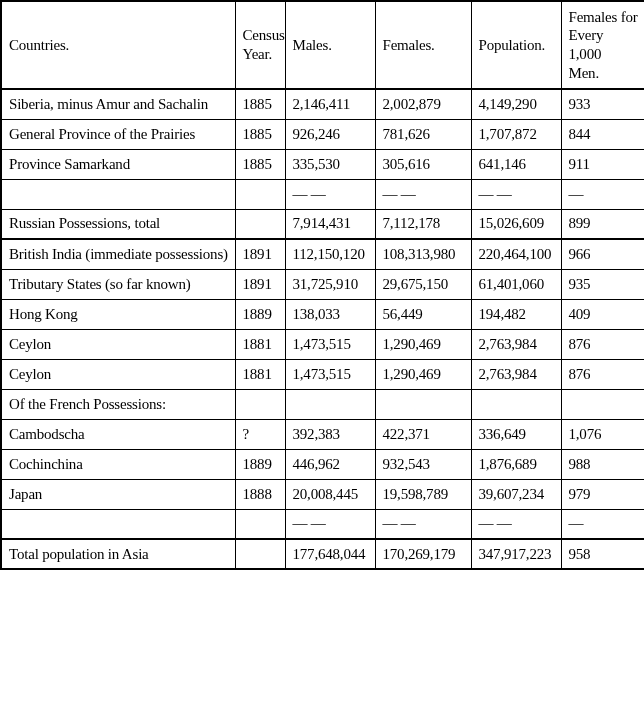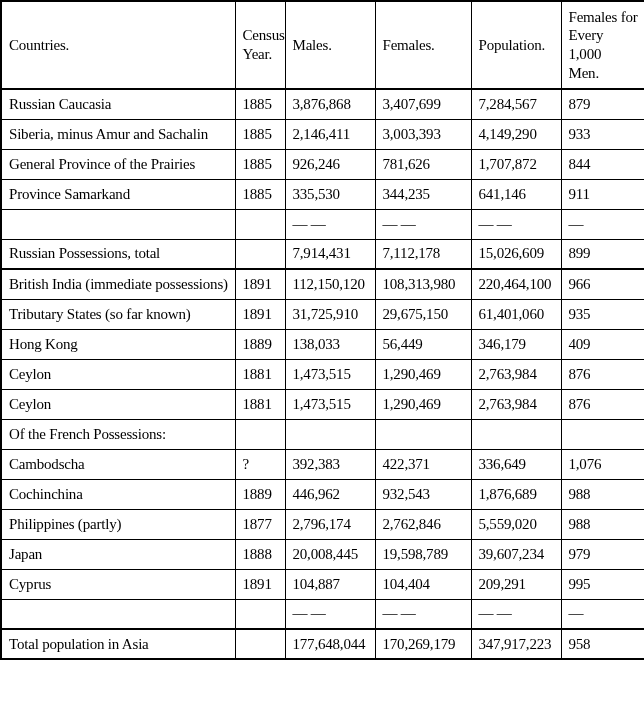--- a/index.html
+++ b/index.html
@@ -74,48 +74,40 @@
         <th>Females.</th>
         <th>Population.</th>
         <th>Females for
 Every
 1,000
 Men.</th>
       </tr>
     </thead>
     <tbody>
         <tr>
-          <td>Russian Caucasia</td>
-          <td>1885</td>
-          <td>3,876,868</td>
-          <td>3,407,699</td>
-          <td>7,284,567</td>
-          <td>879</td>
-        </tr>
-        <tr>
           <td>Siberia, minus Amur and Sachalin</td>
           <td>1885</td>
           <td>2,146,411</td>
-          <td>3,003,393</td>
+          <td>2,002,879</td>
           <td>4,149,290</td>
           <td>933</td>
         </tr>
         <tr>
           <td>General Province of the Prairies</td>
           <td>1885</td>
           <td>926,246</td>
           <td>781,626</td>
           <td>1,707,872</td>
           <td>844</td>
         </tr>
         <tr>
           <td>Province Samarkand</td>
           <td>1885</td>
           <td>335,530</td>
-          <td>344,235</td>
+          <td>305,616</td>
           <td>641,146</td>
           <td>911</td>
         </tr>
         <tr>
           <td></td>
           <td></td>
           <td>— —</td>
           <td>— —</td>
           <td>— —</td>
           <td>—</td>
@@ -142,21 +134,21 @@
           <td>31,725,910</td>
           <td>29,675,150</td>
           <td>61,401,060</td>
           <td>935</td>
         </tr>
         <tr>
           <td>Hong Kong</td>
           <td>1889</td>
           <td>138,033</td>
           <td>56,449</td>
-          <td>346,179</td>
+          <td>194,482</td>
           <td>409</td>
         </tr>
         <tr>
           <td>Ceylon</td>
           <td>1881</td>
           <td>1,473,515</td>
           <td>1,290,469</td>
           <td>2,763,984</td>
           <td>876</td>
         </tr>
@@ -186,44 +178,28 @@
         </tr>
         <tr>
           <td>Cochinchina</td>
           <td>1889</td>
           <td>446,962</td>
           <td>932,543</td>
           <td>1,876,689</td>
           <td>988</td>
         </tr>
         <tr>
-          <td>Philippines (partly)</td>
-          <td>1877</td>
-          <td>2,796,174</td>
-          <td>2,762,846</td>
-          <td>5,559,020</td>
-          <td>988</td>
-        </tr>
-        <tr>
           <td>Japan</td>
           <td>1888</td>
           <td>20,008,445</td>
           <td>19,598,789</td>
           <td>39,607,234</td>
           <td>979</td>
         </tr>
         <tr>
-          <td>Cyprus</td>
-          <td>1891</td>
-          <td>104,887</td>
-          <td>104,404</td>
-          <td>209,291</td>
-          <td>995</td>
-        </tr>
-        <tr>
           <td></td>
           <td></td>
           <td>— —</td>
           <td>— —</td>
           <td>— —</td>
           <td>—</td>
         </tr>
         <tr class="section-start">
           <td>Total population in Asia</td>
           <td></td>

